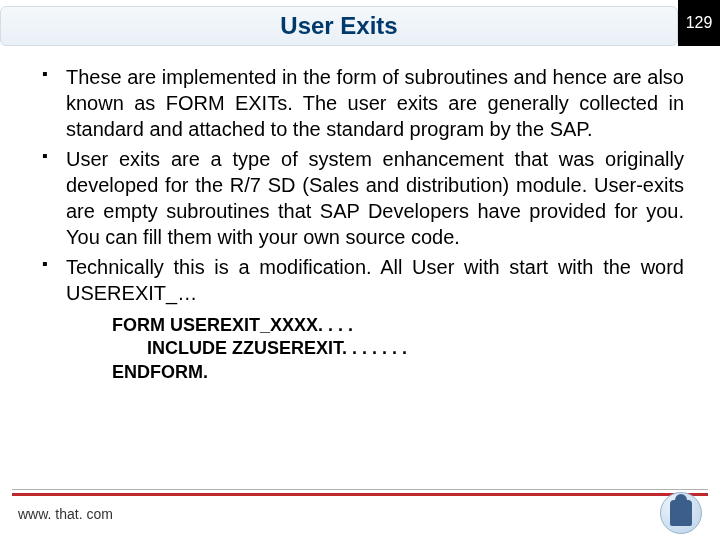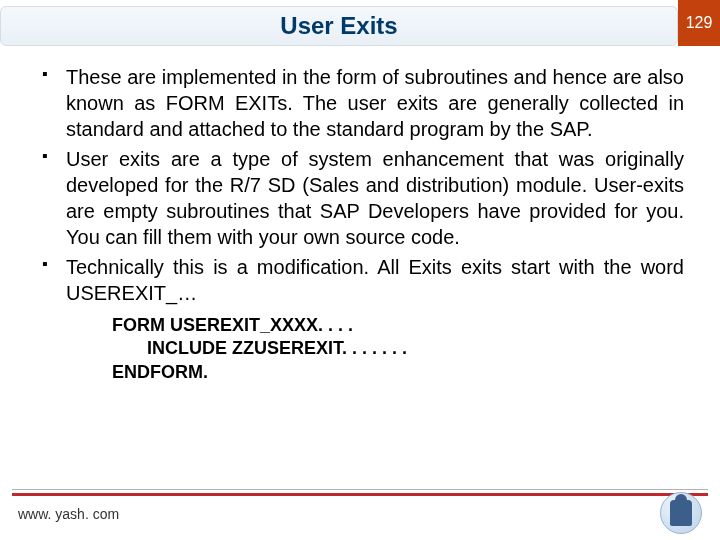--- a/index.html
+++ b/index.html
@@ -1,20 +1,20 @@
 <!DOCTYPE html>
 <html><head>
 <meta charset="utf-8">
 <style>
   * { box-sizing: border-box; margin: 0; padding: 0; }
   html, body { width: 720px; height: 540px; font-family: Arial, Helvetica, sans-serif; background: #fff; color: #000; overflow: hidden; }
   .slide { position: relative; width: 720px; height: 540px; }
   .titlebar { position: absolute; top: 6px; left: 0; right: 42px; height: 40px; background: linear-gradient(#f4f8fb, #e9f0f6); border: 1px solid #d4dde6; border-radius: 6px; display: flex; align-items: center; justify-content: center; }
   .title { font-size: 24px; font-weight: bold; color: #003a6b; }
-  .pagetab { position: absolute; top: 0; right: 0; width: 42px; height: 46px; background: #c2410c; color: #fff; font-size: 16px; display: flex; align-items: center; justify-content: center; font-weight: 500; }
+  .pagetab { position: absolute; top: 0; right: 0; width: 42px; height: 46px; background: #000000; color: #fff; font-size: 16px; display: flex; align-items: center; justify-content: center; font-weight: 500; }
   .content { position: absolute; top: 64px; left: 36px; right: 36px; }
   ul.bullets { list-style: none; }
   ul.bullets > li { position: relative; padding-left: 30px; font-size: 20px; line-height: 1.3; text-align: justify; margin-bottom: 4px; }
   ul.bullets > li::before { content: "\25AA"; position: absolute; left: 6px; top: 0; font-size: 16px; color: #000; }
   .codeblock { margin-left: 76px; margin-top: 8px; font-size: 18px; line-height: 1.3; font-family: Arial, Helvetica, sans-serif; white-space: pre; font-weight: bold; }
   .footer { position: absolute; left: 0; right: 0; bottom: 0; height: 60px; }
   .rule-thin { position: absolute; left: 12px; right: 12px; bottom: 50px; height: 1px; background: #b0b0b0; }
   .rule-thick { position: absolute; left: 12px; right: 12px; bottom: 44px; height: 3px; background: #c0282e; }
   .site { position: absolute; left: 18px; bottom: 18px; font-size: 14px; color: #333; }
   .logo { position: absolute; right: 18px; bottom: 6px; width: 42px; height: 42px; border-radius: 50%; background: radial-gradient(circle at 30% 30%, #e9f2fb, #bcd3ea); border: 1px solid #9ab3cc; display: flex; align-items: center; justify-content: center; }
@@ -28,29 +28,29 @@
 
   <div class="titlebar">
     <div class="title">User Exits</div>
   </div>
   <div class="pagetab">129</div>
 
   <div class="content">
     <ul class="bullets">
       <li>These are implemented in the form of subroutines and hence are also known as FORM EXITs. The user exits are generally collected in standard and attached to the standard program by the SAP.</li>
       <li>User exits are a type of system enhancement that was originally developed for the R/7 SD (Sales and distribution) module. User-exits are empty subroutines that SAP Developers have provided for you. You can fill them with your own source code.</li>
-      <li>Technically this is a modification. All Exits exits start with the word USEREXIT_…</li>
+      <li>Technically this is a modification. All User with start with the word USEREXIT_…</li>
     </ul>
     <div class="codeblock">FORM USEREXIT_XXXX. . . .
        INCLUDE ZZUSEREXIT. . . . . . .
 ENDFORM.</div>
   </div>
 
   <div class="footer">
     <div class="rule-thin"></div>
     <div class="rule-thick"></div>
-    <div class="site">www. yash. com</div>
+    <div class="site">www. that. com</div>
     <div class="logo">
       <div class="logo-inner"></div>
     </div>
   </div>
 
 </div>
 
 </body></html>

